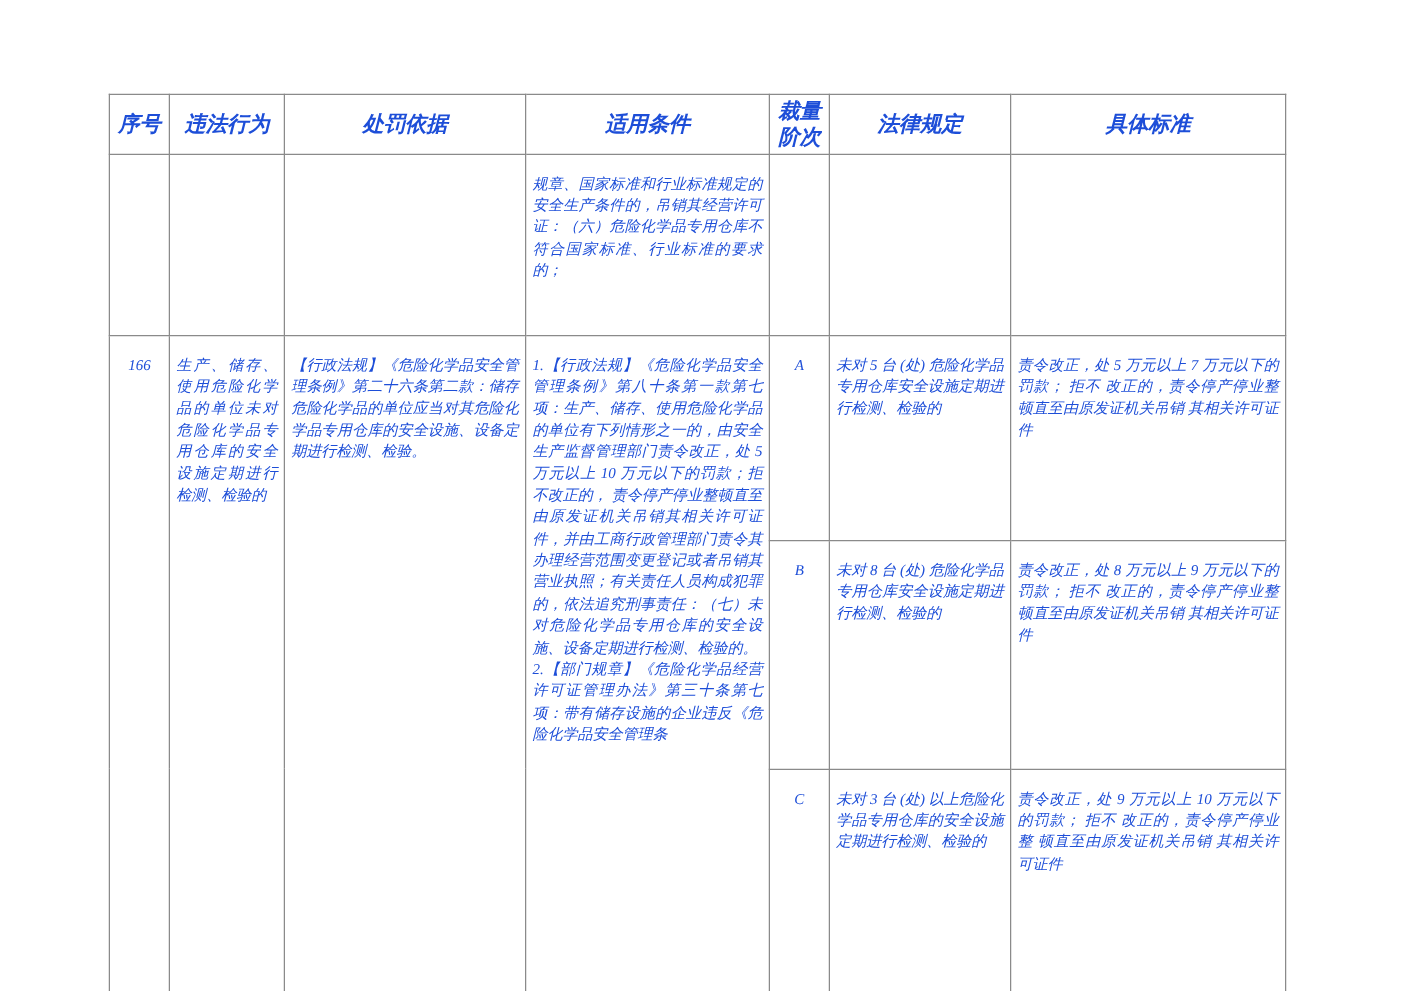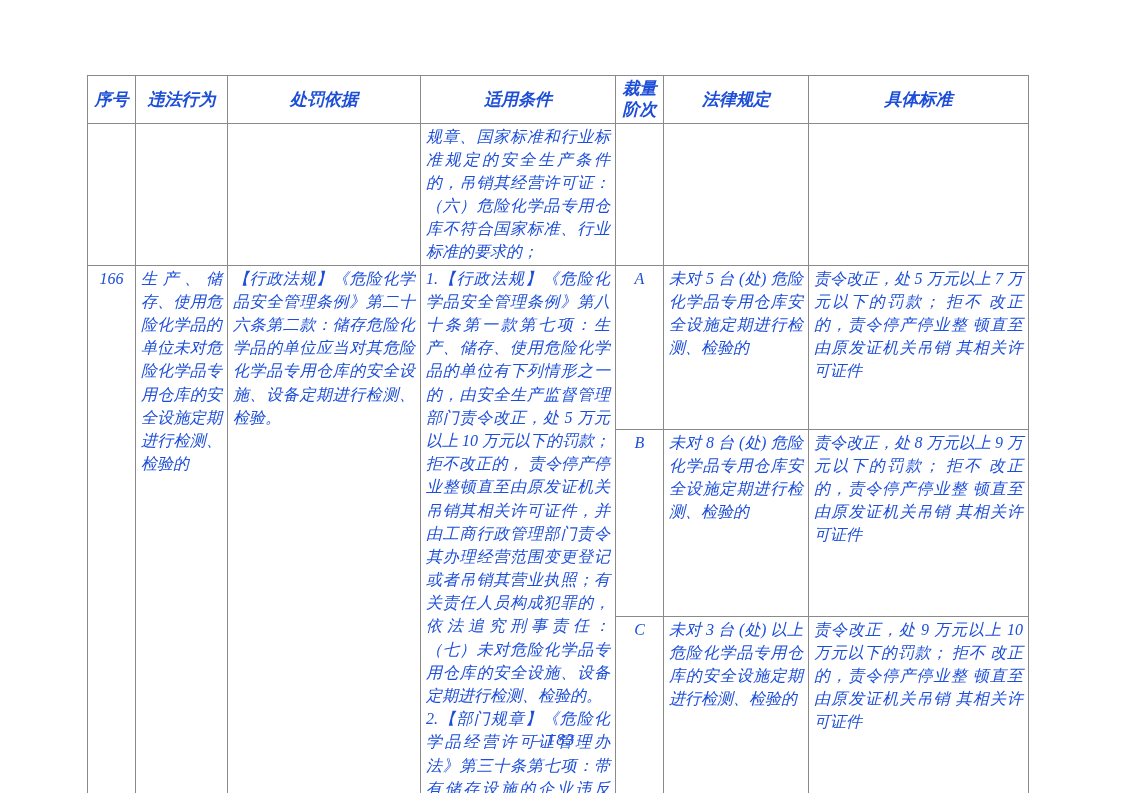--- a/index.html
+++ b/index.html
@@ -17,22 +17,22 @@
   table.main-table {
     position: absolute;
     left: 87px;
     top: 75px;
     width: 941px;
     border-collapse: collapse;
     table-layout: fixed;
   }
   .main-table th, .main-table td {
     border: 1px solid #8a8a8a;
-    padding: 1px 5px;
-    font-size: 16px;
+    padding: 15px 5px;
+    font-size: 12px;
     line-height: 1.45;
     vertical-align: top;
     word-break: break-all;
     overflow: hidden;
   }
   .main-table th {
     font-weight: bold;
     font-size: 17px;
     line-height: 1.25;
     text-align: center;
@@ -118,15 +118,14 @@
     </tr>
 
     <tr class="row-tier-c">
       <td class="v-mid center">C</td>
       <td class="v-mid just">未对 3 台 (处) 以上危险化学品专用仓库的安全设施定期进行检测、检验的</td>
       <td class="v-mid just">责令改正，处 9 万元以上 10 万元以下的罚款； 拒不 改正的，责令停产停业整 顿直至由原发证机关吊销 其相关许可证件</td>
     </tr>
   </tbody>
     </table>
 
-  <div class="footer">– 183 –</div>
 
 </div>
 
 </body></html>

